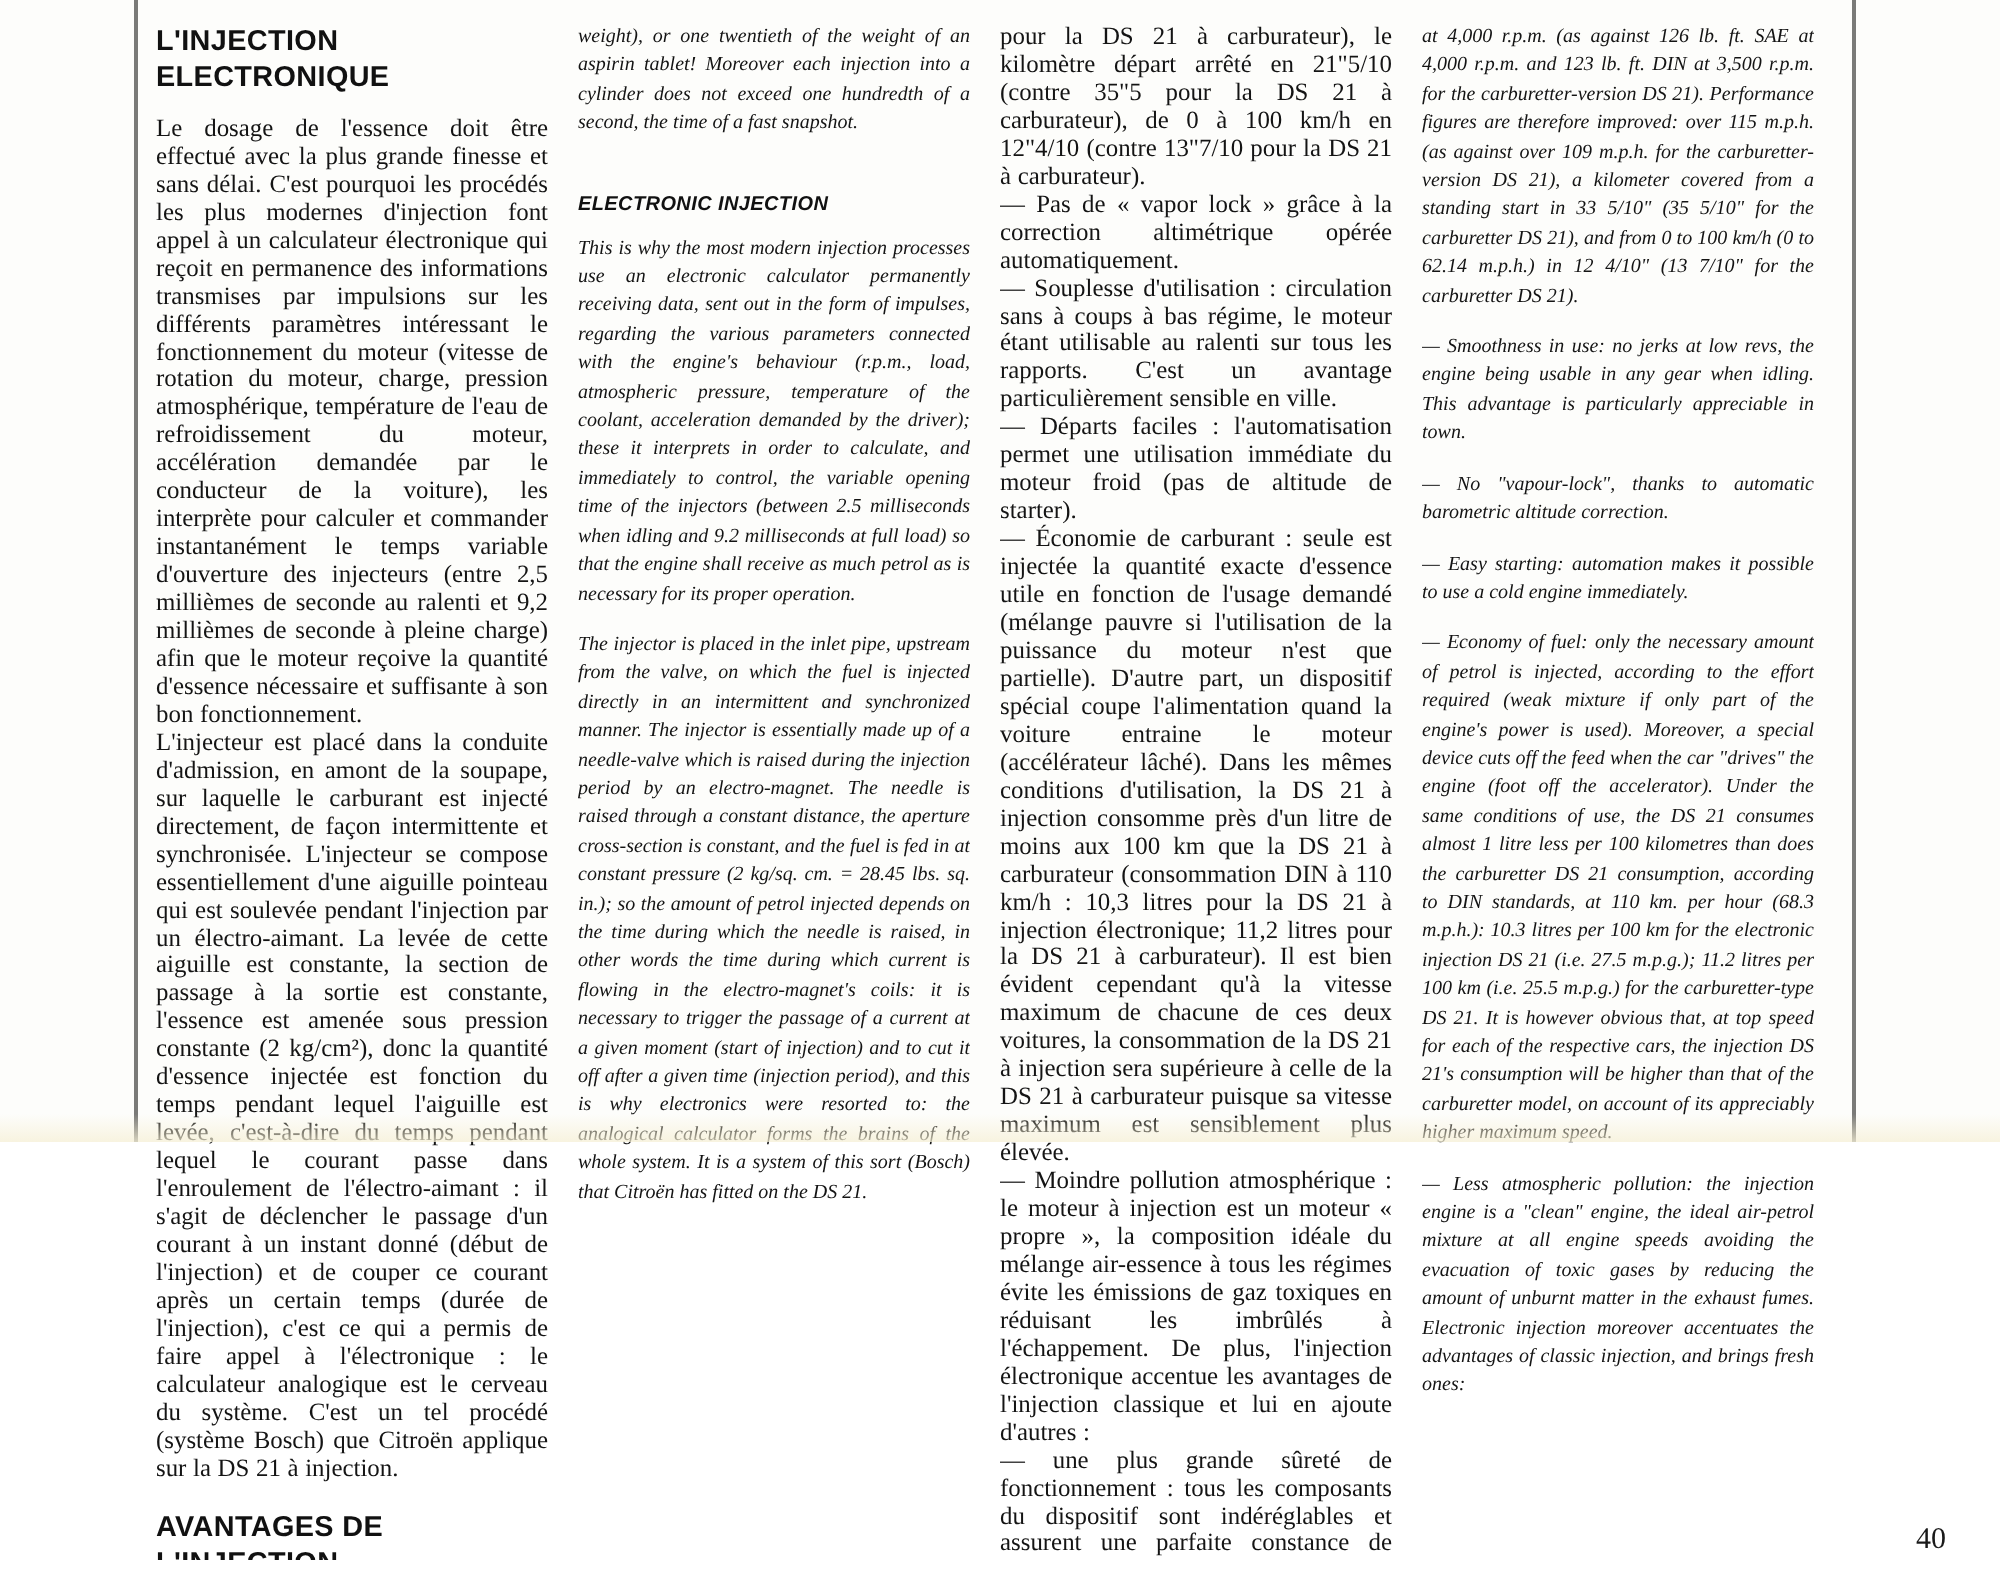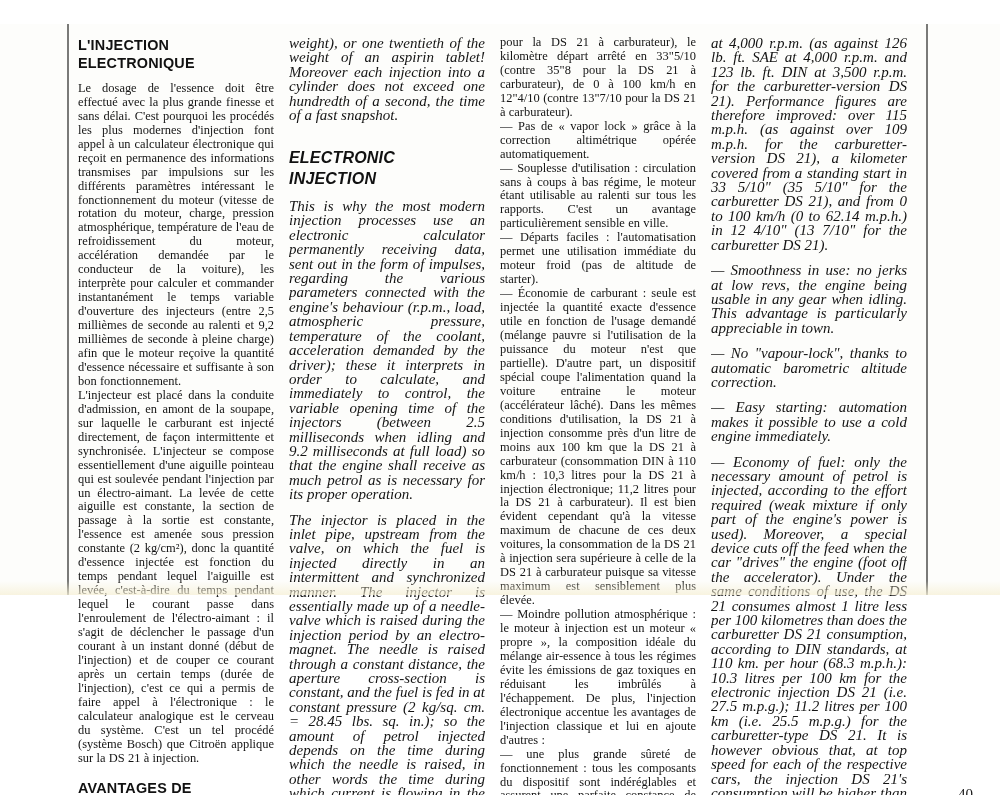--- a/index.html
+++ b/index.html
@@ -12,21 +12,20 @@
     height: 795px;
     overflow: hidden;
     font-family: "Liberation Serif", serif;
     color: #141414;
   }
   #page {
     position: relative;
     width: 1000px;
     height: 571px;
     background: #fdfdfb;
-    margin-top: 24px;
   }
   
   #page::after {
     content: "";
     position: absolute;
     left: 0; right: 0; bottom: 0;
     height: 14px;
     background: linear-gradient(to bottom, rgba(253,250,235,0) 0%, rgba(246,240,214,0.75) 100%);
     pointer-events: none;
   }
@@ -61,21 +60,21 @@
     font-size: 14.4px;
     line-height: 1.28;
     letter-spacing: 0.2px;
     margin: 0 0 9px 0;
     color: #111;
   }
   h2.head-en {
     font-family: "Liberation Sans", sans-serif;
     font-weight: bold;
     font-style: italic;
-    font-size: 16px;
+    font-size: 10px;
     line-height: 1.30;
     letter-spacing: 0.2px;
     margin: 0 0 9px 0;
     color: #111;
   }
   .sec-gap-fr { height: 13px; }
   .sec-gap-en { height: 26px; }
 
   p.fr {
     margin: 0;
@@ -84,21 +83,21 @@
     line-height: 13.95px;
     text-align: justify;
     text-justify: inter-word;
     word-spacing: 0.2px;
     hyphens: none;
   }
   p.en {
     margin: 0;
     font-family: "Liberation Serif", serif;
     font-style: italic;
-    font-size: 15px;
+    font-size: 10px;
     line-height: 14.4px;
     text-align: justify;
     text-justify: inter-word;
     hyphens: none;
   }
   p.en + p.en { margin-top: 11px; }
   p.fr + p.fr { margin-top: 0; }
 
   .pagenum {
     position: absolute;
@@ -131,21 +130,21 @@
     <div class="col">
       <p class="en">weight), or one twentieth of the weight of an aspirin tablet! Moreover each injection into a cylinder does not exceed one hundredth of a second, the time of a fast snapshot.</p>
       <div class="sec-gap-en"></div>
       <h2 class="head-en">ELECTRONIC INJECTION</h2>
       <p class="en">This is why the most modern injection processes use an electronic calculator permanently receiving data, sent out in the form of impulses, regarding the various parameters connected with the engine's behaviour (r.p.m., load, atmospheric pressure, temperature of the coolant, acceleration demanded by the driver); these it interprets in order to calculate, and immediately to control, the variable opening time of the injectors (between 2.5 milliseconds when idling and 9.2 milliseconds at full load) so that the engine shall receive as much petrol as is necessary for its proper operation.</p>
       <p class="en">The injector is placed in the inlet pipe, upstream from the valve, on which the fuel is injected directly in an intermittent and synchronized manner. The injector is essentially made up of a needle-valve which is raised during the injection period by an electro-magnet. The needle is raised through a constant distance, the aperture cross-section is constant, and the fuel is fed in at constant pressure (2 kg/sq. cm. = 28.45 lbs. sq. in.); so the amount of petrol injected depends on the time during which the needle is raised, in other words the time during which current is flowing in the electro-magnet's coils: it is necessary to trigger the passage of a current at a given moment (start of injection) and to cut it off after a given time (injection period), and this is why electronics were resorted to: the analogical calculator forms the brains of the whole system. It is a system of this sort (Bosch) that Citroën has fitted on the DS 21.</p>
 
     </div>
 
     <div class="col">
-      <p class="fr">pour la DS 21 à carburateur), le kilomètre départ arrêté en 33"5/10 (contre 35"8 pour la DS 21 à carburateur), de 0 à 100 km/h en 12"4/10 (contre 13"7/10 pour la DS 21 à carburateur).</p>
+      <p class="fr">pour la DS 21 à carburateur), le kilomètre départ arrêté en 21"5/10 (contre 35"5 pour la DS 21 à carburateur), de 0 à 100 km/h en 12"4/10 (contre 13"7/10 pour la DS 21 à carburateur).</p>
       <p class="fr">— Pas de « vapor lock » grâce à la correction altimétrique opérée automatiquement.</p>
       <p class="fr">— Souplesse d'utilisation : circulation sans à coups à bas régime, le moteur étant utilisable au ralenti sur tous les rapports. C'est un avantage particulièrement sensible en ville.</p>
       <p class="fr">— Départs faciles : l'automatisation permet une utilisation immédiate du moteur froid (pas de altitude de starter).</p>
       <p class="fr">— Économie de carburant : seule est injectée la quantité exacte d'essence utile en fonction de l'usage demandé (mélange pauvre si l'utilisation de la puissance du moteur n'est que partielle). D'autre part, un dispositif spécial coupe l'alimentation quand la voiture entraine le moteur (accélérateur lâché). Dans les mêmes conditions d'utilisation, la DS 21 à injection consomme près d'un litre de moins aux 100 km que la DS 21 à carburateur (consommation DIN à 110 km/h : 10,3 litres pour la DS 21 à injection électronique; 11,2 litres pour la DS 21 à carburateur). Il est bien évident cependant qu'à la vitesse maximum de chacune de ces deux voitures, la consommation de la DS 21 à injection sera supérieure à celle de la DS 21 à carburateur puisque sa vitesse maximum est sensiblement plus élevée.</p>
       <p class="fr">— Moindre pollution atmosphérique : le moteur à injection est un moteur « propre », la composition idéale du mélange air-essence à tous les régimes évite les émissions de gaz toxiques en réduisant les imbrûlés à l'échappement. De plus, l'injection électronique accentue les avantages de l'injection classique et lui en ajoute d'autres :</p>
       <p class="fr">— une plus grande sûreté de fonctionnement : tous les composants du dispositif sont indéréglables et assurent une parfaite constance de fonctionnement. Tous les appareils sont plombés. Aucun risque d'usure puisqu'aucune pièce n'est en mouvement. Les éléments du calculateur électronique sont sélectionnés pour présenter la plus grande sécurité et une parfaite "fiabilité". Un circuit imprimé, des transistors ne se dérèglent ni se s'usent.</p>
 
     </div>
 
     <div class="col">

